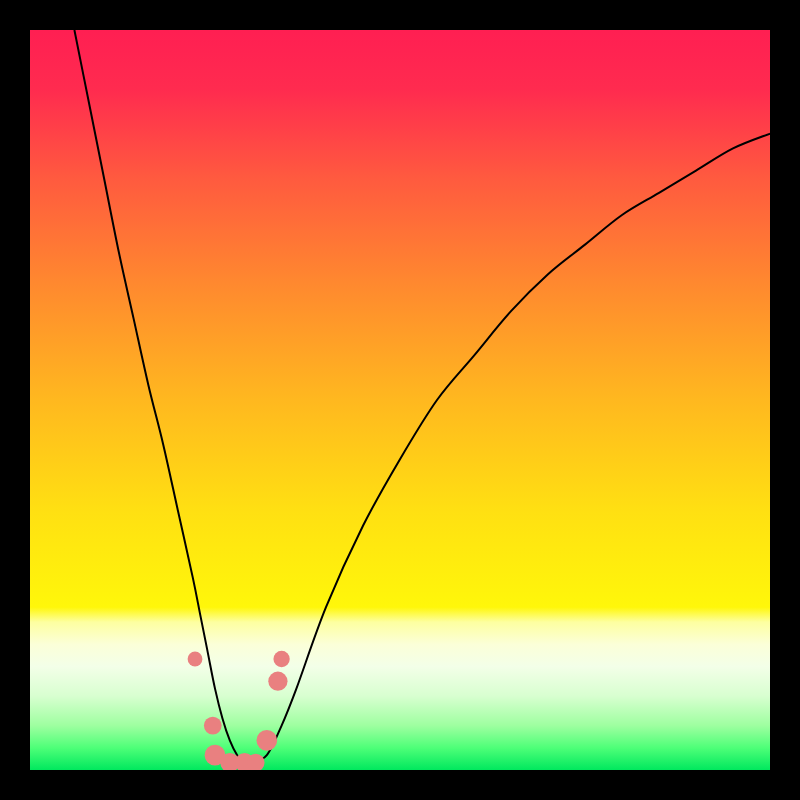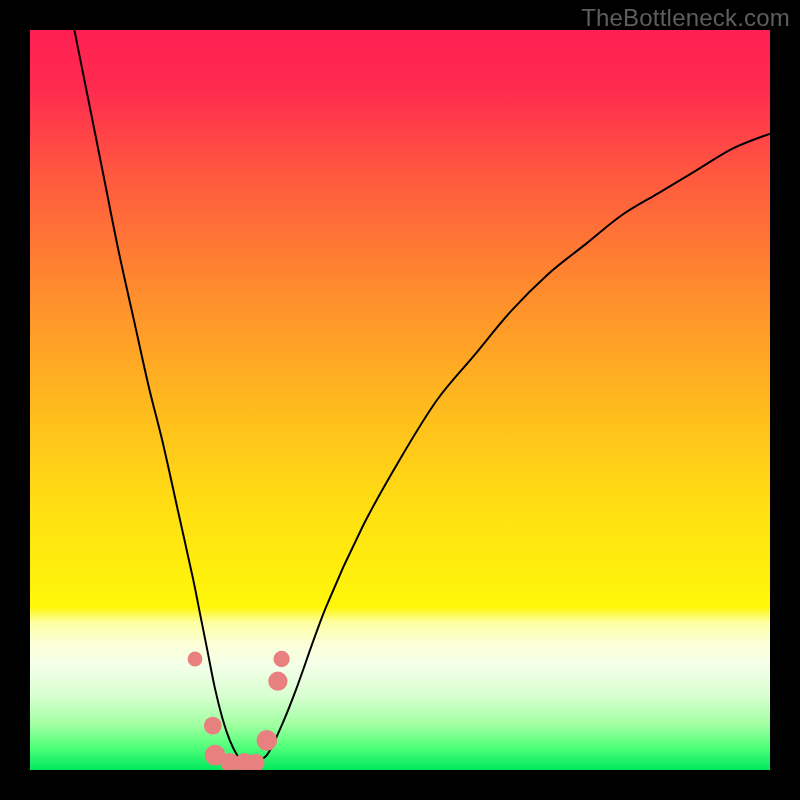--- a/index.html
+++ b/index.html
@@ -33,21 +33,20 @@
     font-size: 24px;
     font-weight: 500;
     color: #5e5e5e;
     letter-spacing: 0.2px;
   }
 </style>
 </head>
 <body>
 
 <div class="frame">
-  <div class="watermark">TheBottleneck.com</div>
   <div class="plot">
     <svg id="plot-svg" width="740" height="740" viewBox="0 0 740 740">
       <defs>
         <linearGradient id="bg-grad" x1="0" y1="0" x2="0" y2="1">
             <stop offset="0%" stop-color="#ff1f52"></stop>
             <stop offset="8%" stop-color="#ff2b4f"></stop>
             <stop offset="20%" stop-color="#ff5a3f"></stop>
             <stop offset="35%" stop-color="#ff8b2e"></stop>
             <stop offset="50%" stop-color="#ffb81f"></stop>
             <stop offset="65%" stop-color="#ffe012"></stop>

